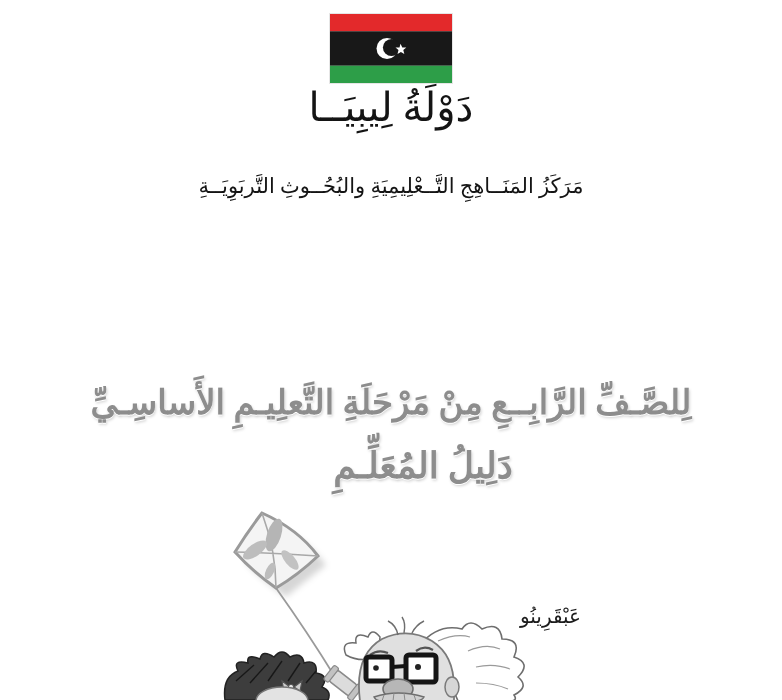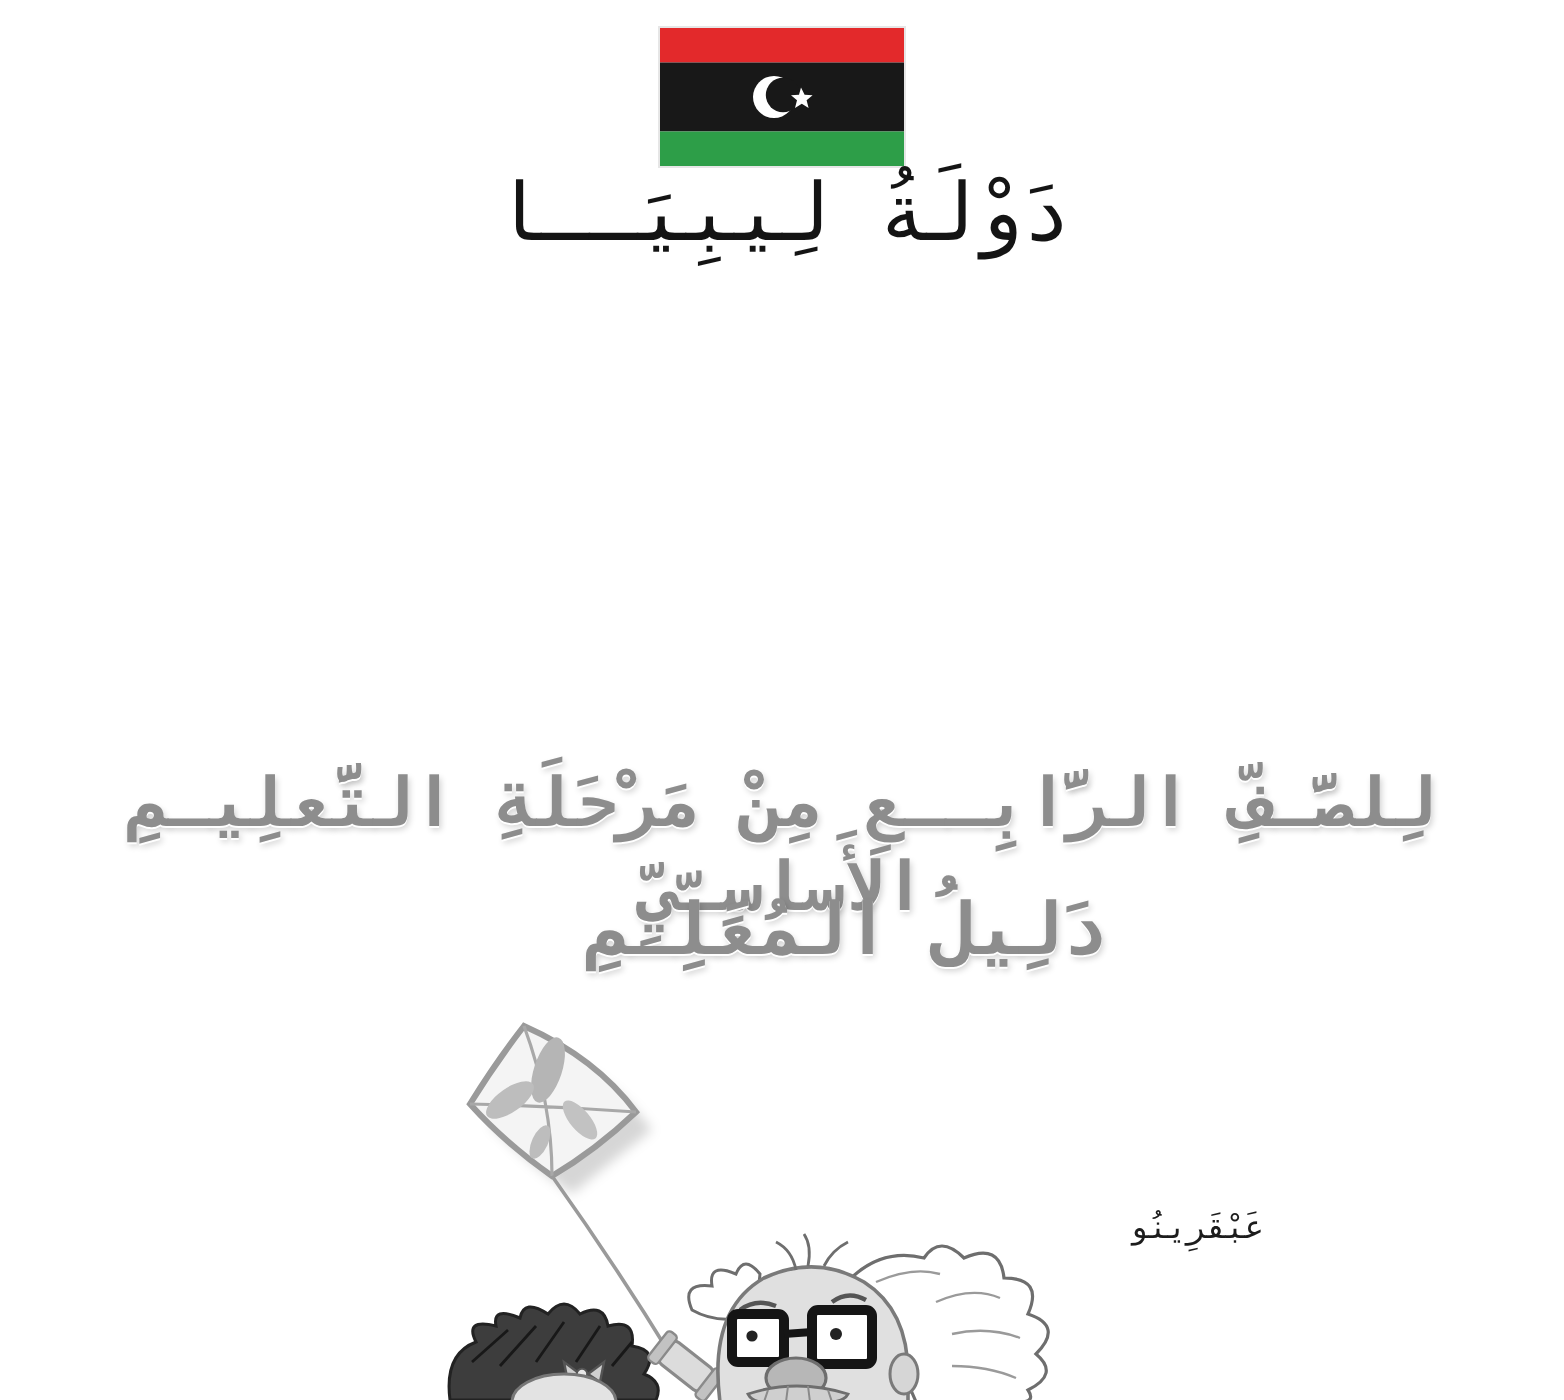--- a/index.html
+++ b/index.html
@@ -1,18 +1,18 @@
 <!DOCTYPE html>
 <html lang="ar"><head>
 <meta charset="utf-8">
 <style>
   html,body{margin:0;padding:0;background:#ffffff;}
   .canvas{
     position:relative;width:782px;height:700px;background:#ffffff;
-    overflow:hidden;font-family:Liberation Mono, monospace;direction:rtl;
+    overflow:hidden;font-family:Liberation Serif, serif;direction:rtl;
   }
   .abs{position:absolute;}
   .centered{left:0;width:782px;text-align:center;}
   
   .flag{left:330px;top:14px;width:122px;height:69px;box-shadow:0 0 0 1px #e6e6e6;}
   
   .country{top:84px;font-size:40px;color:#141414;letter-spacing:1px;}
   .ministry{top:141px;font-size:23px;color:#141414;}
   .center-line{top:174px;font-size:21px;color:#141414;}
   
@@ -20,39 +20,40 @@
     top:208px;font-size:128px;line-height:160px;font-weight:bold;color:#7b7b7b;
     text-shadow:-1px -2px 0 #ffffff, 3px 5px 7px rgba(40,40,40,.45);
   }
   
   .grade-line{top:382px;font-size:34px;font-weight:bold;color:#8d8d8d;
     text-shadow:0 1px 0 #fff,1px 2px 3px rgba(0,0,0,.18);}
   .guide-line{top:445px;font-size:36px;font-weight:bold;color:#8d8d8d;
     text-shadow:0 1px 0 #fff,1px 2px 3px rgba(0,0,0,.18);padding-left:32px;}
   
   .illustration{left:170px;top:505px;width:480px;height:195px;direction:ltr;}
-  .character-name{left:520px;top:604px;width:112px;text-align:right;font-size:16px;color:#1c1c1c;}
+  .character-name{left:520px;top:604px;width:112px;text-align:left;font-size:20px;color:#1c1c1c;}
 </style>
 </head>
 <body>
 
 <div class="canvas">
 
   <svg class="abs flag" viewBox="0 0 122 69" aria-hidden="true">
     <rect x="0" y="0" width="122" height="17.25" fill="#e3292b"></rect>
     <rect x="0" y="17.25" width="122" height="34.5" fill="#181818"></rect>
     <rect x="0" y="51.75" width="122" height="17.25" fill="#2d9e48"></rect>
     <g>
       <circle cx="57" cy="34.5" r="10.5" fill="#ffffff"></circle>
       <circle cx="61.5" cy="33.5" r="8.6" fill="#181818"></circle>
       <path fill="#ffffff" d="M70.5 29.8 72.3 33.4 76.3 33.6 73.3 36.1 74.3 40 70.9 37.9 67.5 40 68.5 36.1 65.5 33.6 69.5 33.4 Z"></path>
     </g>
   </svg>
 
   <div class="abs centered country">دَوْلَةُ لِيبِيَــا</div>
+  <div class="abs centered center-line">مَرَكَزُ المَنَــاهِجِ التَّــعْلِيمِيَةِ والبُحُــوثِ التَّربَوِيَــةِ</div>
 
 
   <div class="abs centered grade-line">لِلصَّـفِّ الرَّابِــعِ مِنْ مَرْحَلَةِ التَّعلِيـمِ الأَساسِـيِّ</div>
   <div class="abs centered guide-line">دَلِيلُ المُعَلِّـمِ</div>
 
   <svg class="abs illustration" viewBox="0 0 480 195" aria-hidden="true">
     <defs>
       <filter id="soft" x="-30%" y="-30%" width="160%" height="160%">
         <feGaussianBlur stdDeviation="3"></feGaussianBlur>
       </filter>

